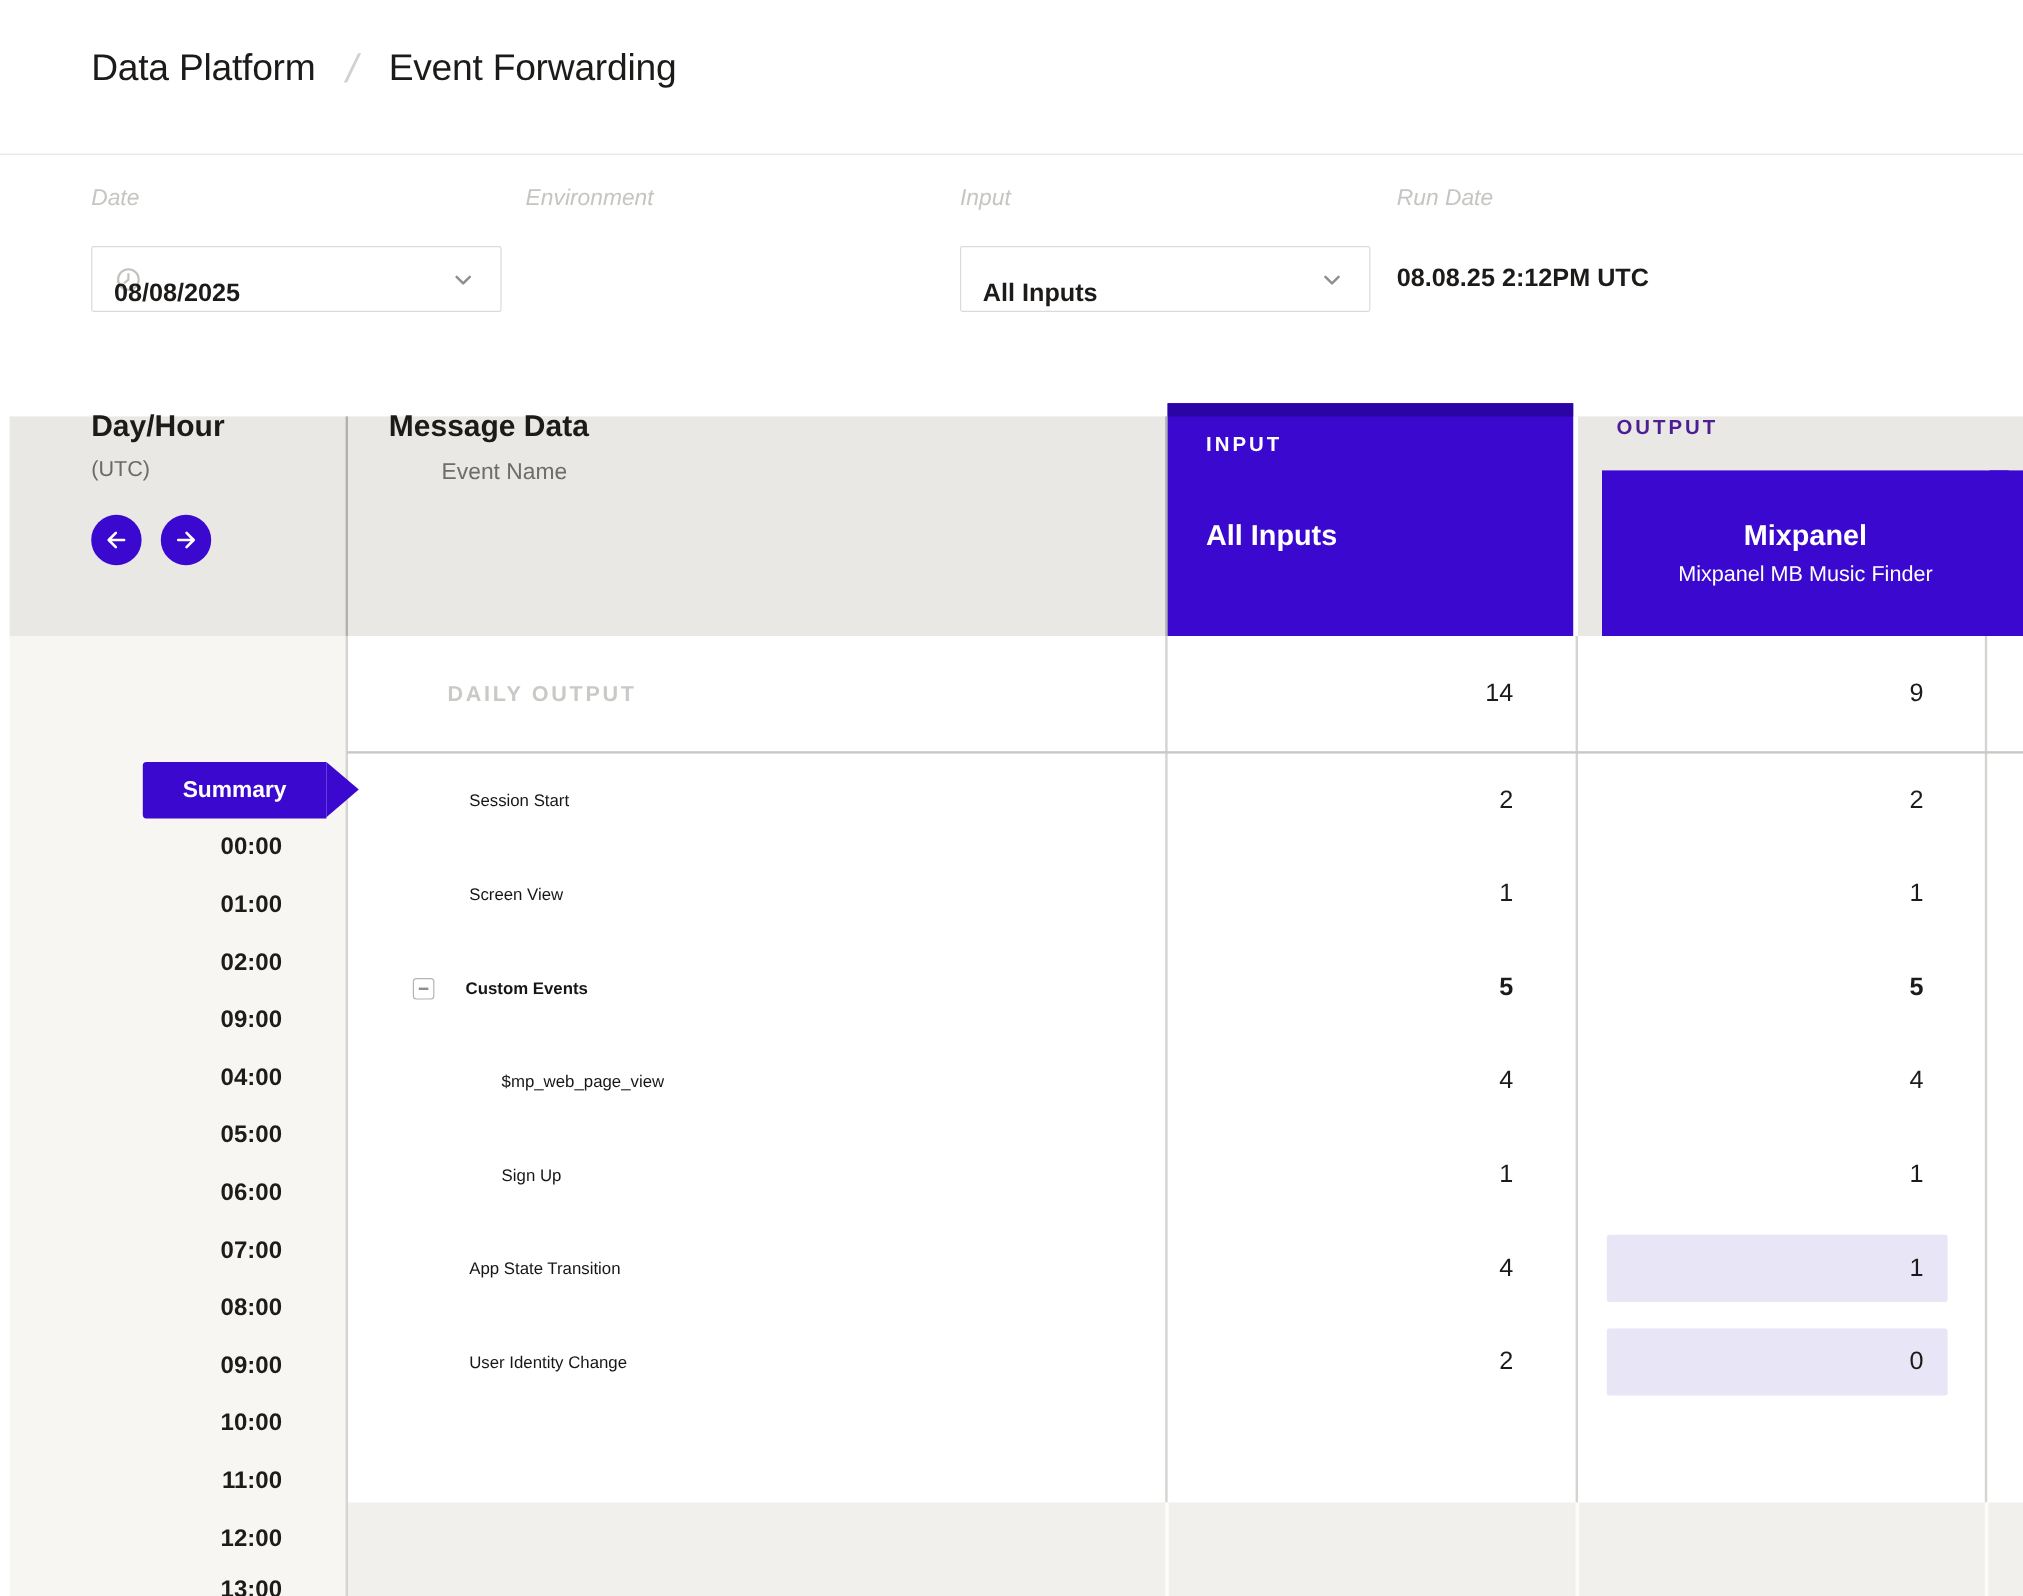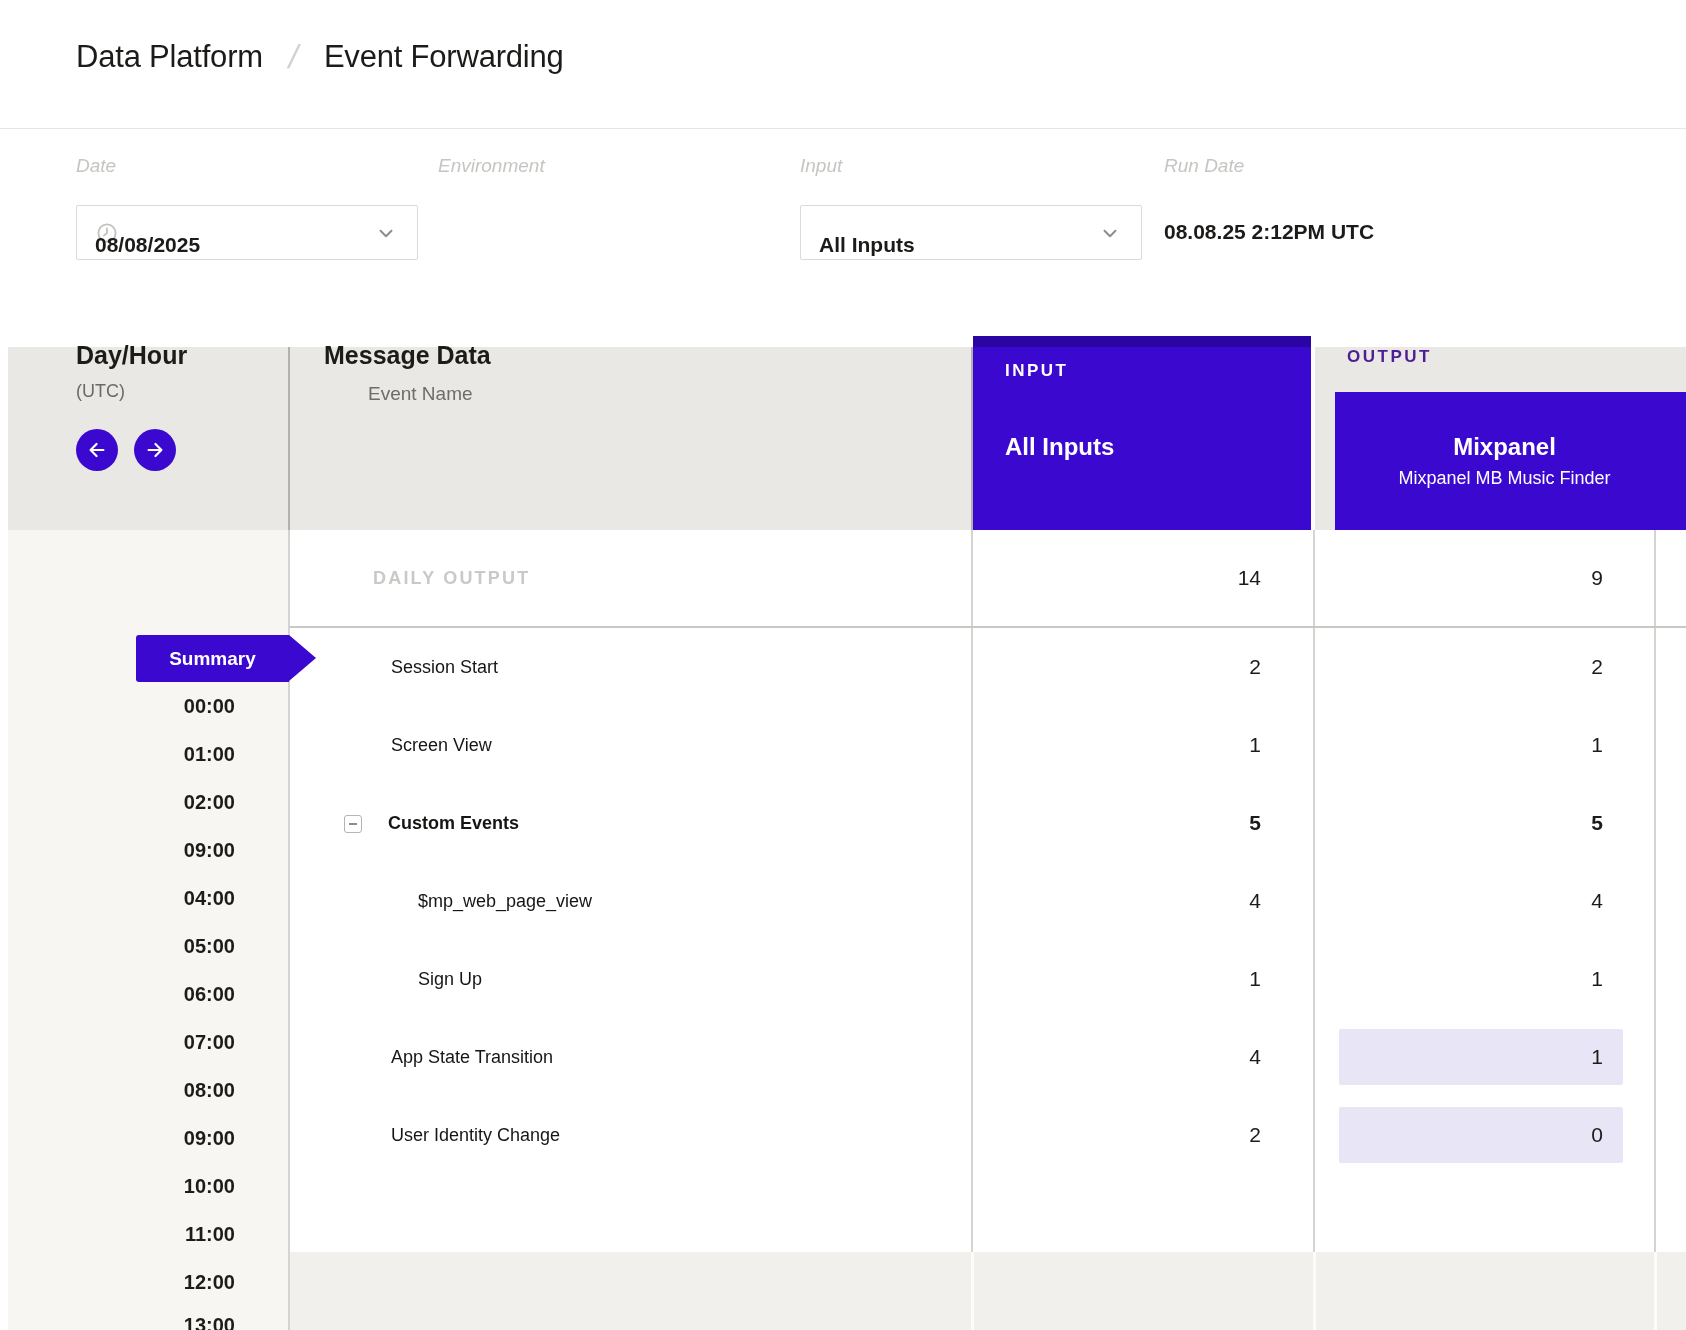--- a/index.html
+++ b/index.html
@@ -46,36 +46,36 @@
   .mixpanel-box .t { color:#fff; font-size:24px; font-weight:700; }
   .mixpanel-box .s { color:#fff; font-size:18px; font-weight:500; }
   .partial-box { position:absolute; left:1658px; top:392px; width:28px; height:138px; background:#3a08cf; }
 
   
   .daily-row { position:absolute; left:289px; top:530px; width:1397px; height:98px; border-bottom:2px solid #c9c8c5; }
   .daily-row .lbl { position:absolute; left:84px; top:0; height:96px; display:flex; align-items:center; font-size:18px; font-weight:700; letter-spacing:2.2px; color:#cbc9c6; }
 
   
   .row { position:absolute; left:289px; width:1397px; height:78px; }
-  .row .lbl { position:absolute; left:0; top:0; height:78px; display:flex; align-items:center; font-size:18px; color:#171614; }
+  .row .lbl { position:absolute; left:0; top:0; height:78px; display:flex; align-items:center; font-size:14px; color:#171614; }
   .row .lbl.ind1 { padding-left:102px; }
   .row .lbl.ind2 { padding-left:129px; }
   .row .lbl.boldlbl { font-weight:700; padding-left:99px; }
   .val { position:absolute; top:0; height:78px; display:flex; align-items:center; font-size:21px; color:#1c1b19; }
   .val.in { right:425px; }
   .val.out { right:83px; }
   .daily-row .val { height:96px; }
   .boldval { font-weight:700; }
   .hl { position:absolute; left:1050px; top:11px; width:284px; height:56px; background:#e8e5f7; border-radius:2px; cursor:pointer; }
 
   .collapse-box { position:absolute; left:55px; top:31px; width:18px; height:18px; border:1.5px solid #b5b4b1; border-radius:3px; background:transparent; cursor:pointer; }
   .collapse-box::after { content:""; position:absolute; left:3.5px; top:7px; width:8px; height:1.8px; background:#8f8e8b; }
 
   
-  .summary-flag { position:absolute; left:104px; top:635px; height:47px; display:flex; cursor:pointer;padding-left:32px; }
+  .summary-flag { position:absolute; left:87px; top:635px; height:47px; display:flex; cursor:pointer;padding-left:32px; }
   .summary-flag .rect { width:153px; height:47px; background:#3a08cf; border-radius:3px 0 0 3px; display:flex; align-items:center; justify-content:center; color:#fff; font-size:19px; font-weight:700; }
   .summary-flag .tip { width:0; height:0; border-top:23.5px solid transparent; border-bottom:23.5px solid transparent; border-left:27px solid #3a08cf; }
   .hour { position:absolute; left:0; width:235px; text-align:right; font-size:20px; font-weight:700; color:#1d1c1a; cursor:pointer; }
 </style>
 </head>
 <body>
 
 <div id="app">
 
   <div class="topbar">

